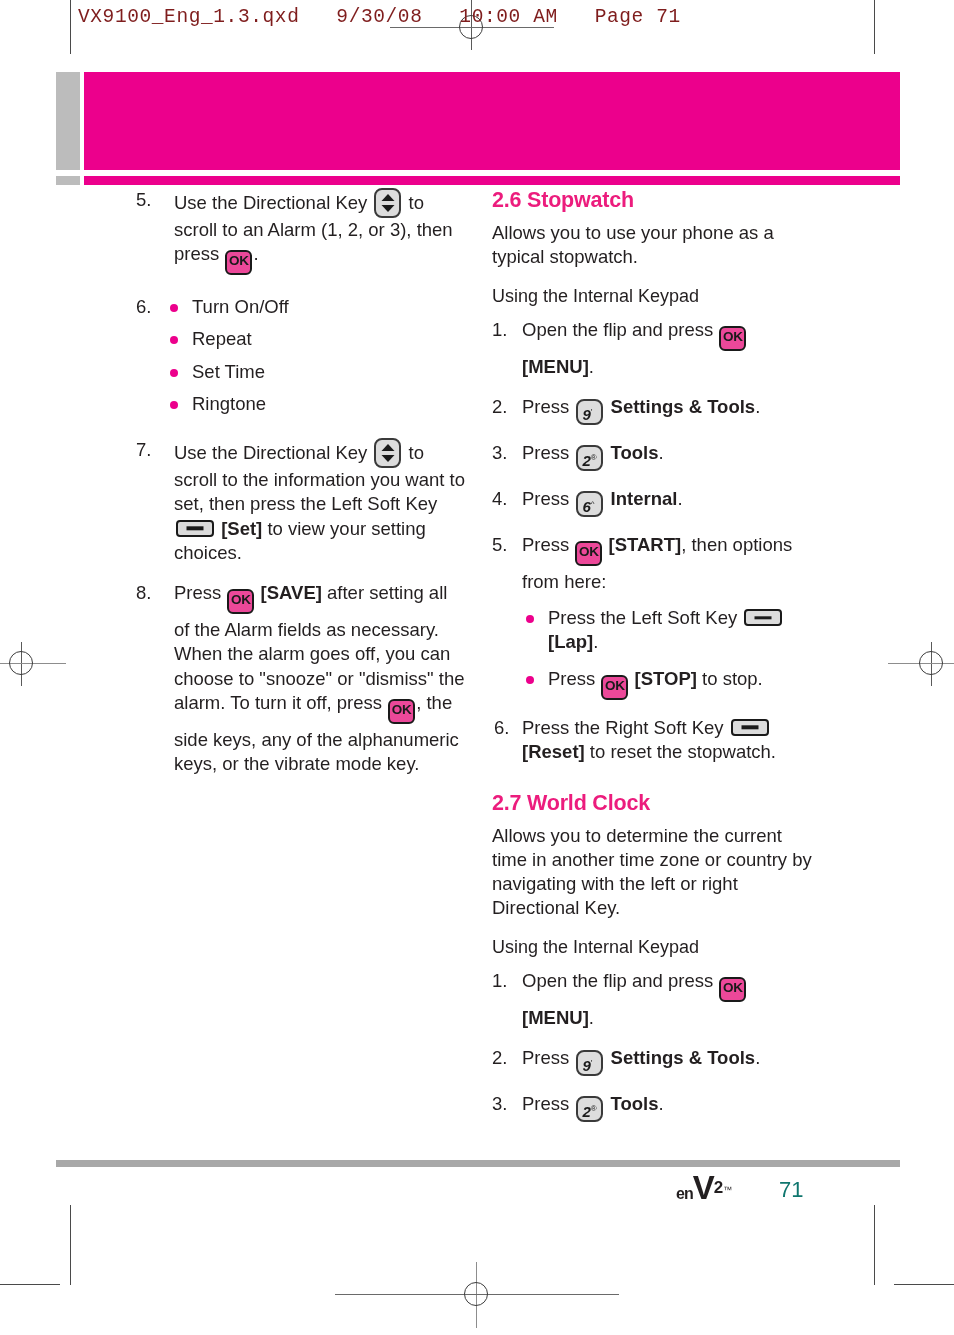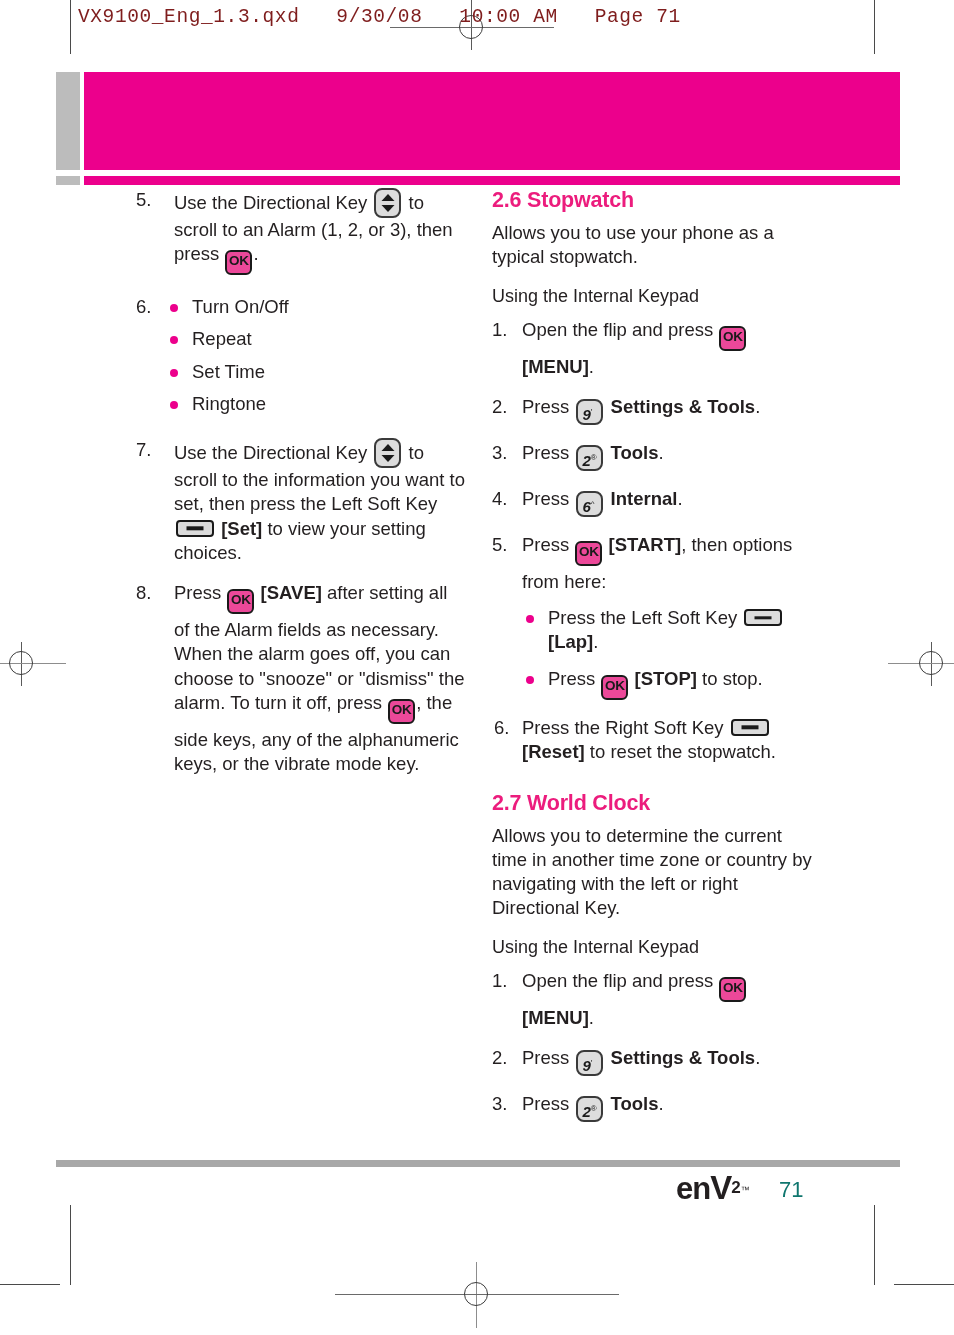--- a/index.html
+++ b/index.html
@@ -284,21 +284,21 @@
   }
   .footer-logo {
     position: absolute;
     left: 676px;
     top: 1171px;
     font-weight: bold;
     color: #231f20;
     line-height: 1;
   }
   .footer-logo .en {
-    font-size: 31px;
+    font-size: 16px;
     letter-spacing: -1px;
   }
   .footer-logo .v {
     font-size: 33px;
     letter-spacing: -1px;
   }
   .footer-logo .two {
     font-size: 17px;
     vertical-align: super;
   }

